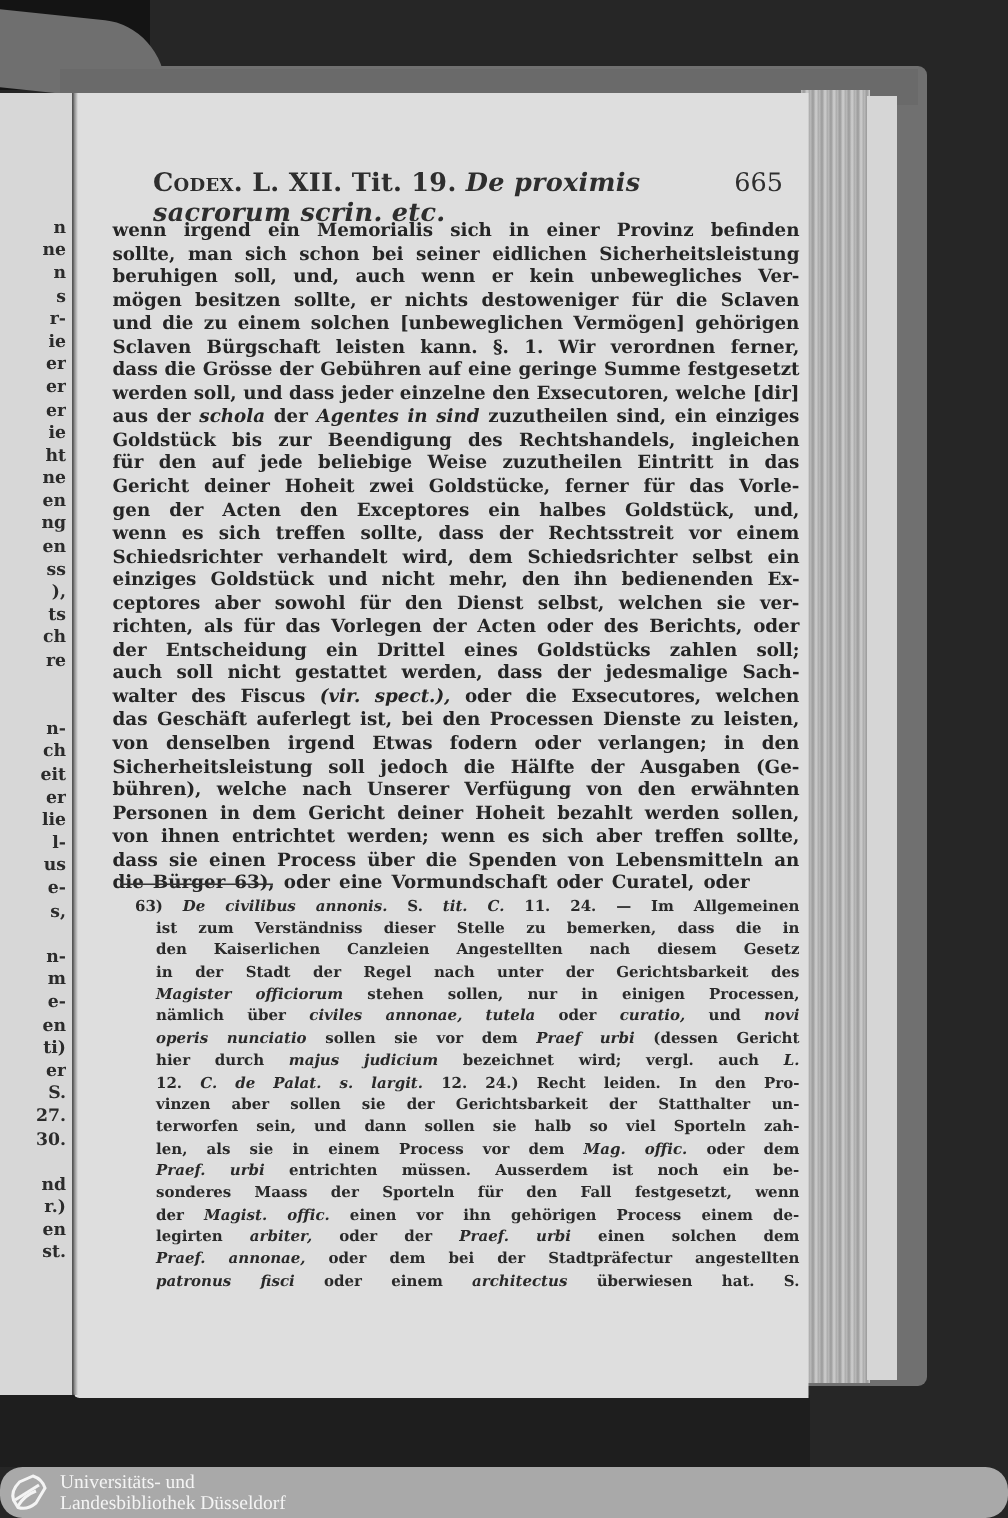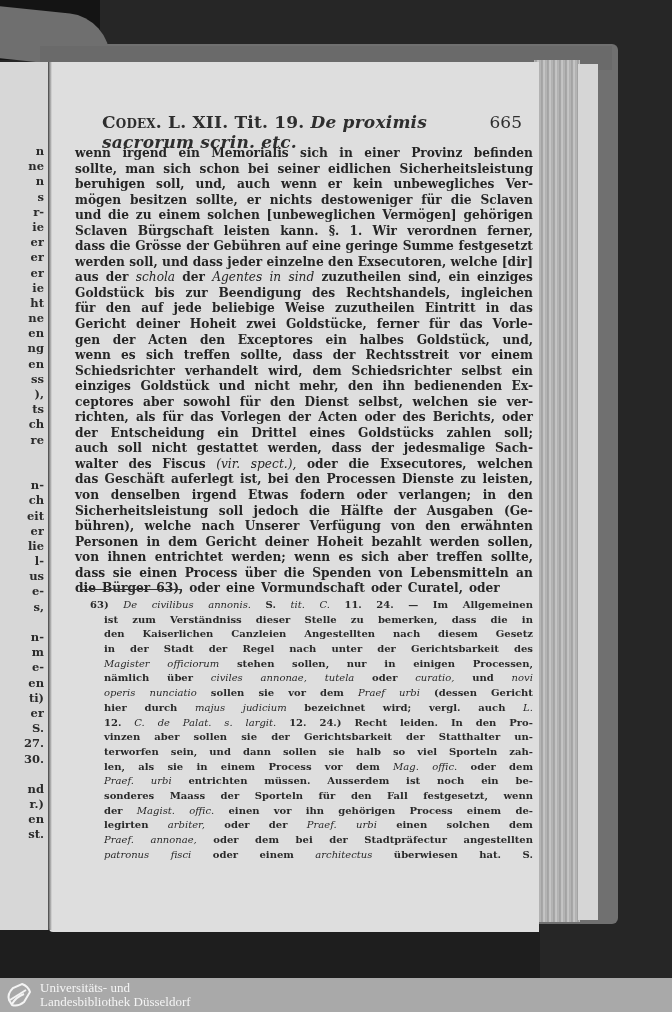--- a/index.html
+++ b/index.html
@@ -67,24 +67,24 @@
   .body-text .line.last, .foot-text .line.last { justify-content: flex-start; gap: 6px; }
   .footnote-rule {
     position: absolute; left: 80px; top: 589px; width: 102px; height: 1px; background: #333;
   }
   .foot-text {
     position: absolute; left: 90px; top: 598px; width: 443px;
     font-size: 10px; line-height: 14.7px; color: #2a2a2a; font-weight: bold;
   }
   .foot-text .line { height: 14.7px; }
   .foot-text .line.sub { padding-left: 14px; }
-  i { font-style: italic; font-weight: normal; }
+  i { font-style: italic; font-weight: bold; }
   .footer-bar {
     position: absolute; left: 0; top: 978px; width: 672px; height: 34px; background: #a9a9a9;
-    display: flex; align-items: center;
+    display: flex; align-items: center; border-radius: 15px;
   }
   .footer-logo {
     width: 30px; height: 30px; margin-left: 4px; margin-right: 6px;
   }
   .footer-text {
     color: #f4f4f4; font-family: "Liberation Serif", serif; font-size: 13px; line-height: 14px;
   }
   .bottom-shadow { position: absolute; left: 0; top: 930px; width: 540px; height: 48px; background: #1e1e1e; }
 </style>
 </head>

